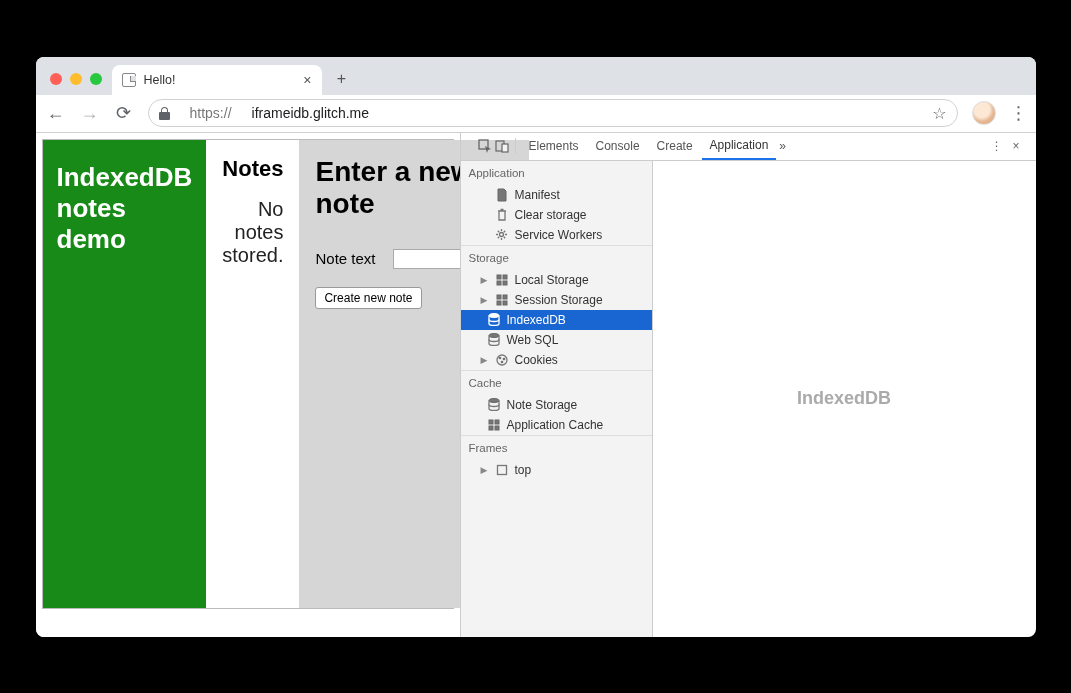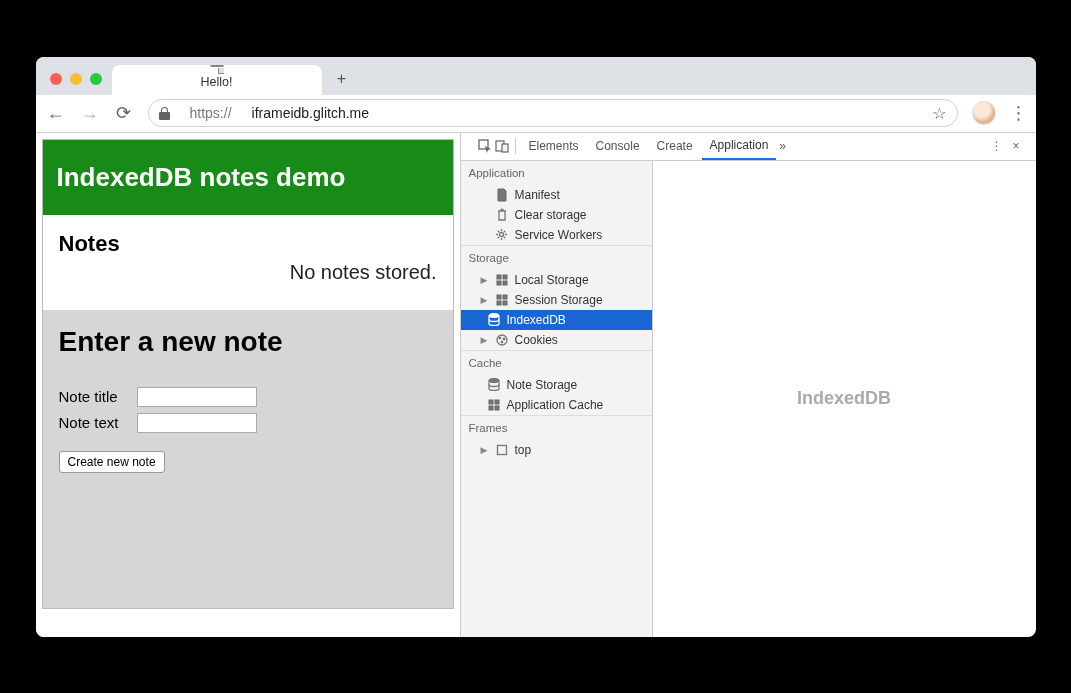--- a/index.html
+++ b/index.html
@@ -45,21 +45,20 @@
     height: 30px;
     background: #fff;
     border-radius: 8px 8px 0 0;
     display: flex;
     align-items: center;
     padding: 0 10px;
     gap: 8px;
     min-width: 210px;
     font-size: 12.5px;
     color: #333;
-    flex-direction: column;
   }
   .tab .favicon { width:14px; height:14px; border:1px solid #888; border-radius:2px; position:relative; }
   .tab .favicon::after { content:""; position:absolute; top:2px; right:-1px; width:5px; height:5px; background:#dee1e6; border-left:1px solid #888; border-bottom:1px solid #888; }
   .tab .close { margin-left:auto; font-size:14px; color:#555; }
   .newtab { width:28px; height:28px; display:flex; align-items:center; justify-content:center; font-size:16px; color:#555; margin-bottom:2px; margin-left:6px; }
   
   .toolbar {
     height: 38px;
     background: #fff;
     border-bottom: 1px solid #d0d0d0;
@@ -93,34 +92,34 @@
   
   .page {
     width: 424px;
     padding: 6px;
     background:#fff;
   }
   .demo {
     border:1px solid #bbb;
     height: 470px;
     display:flex;
-    flex-direction:column;
+    flex-direction:row;
   }
   .demo-header {
     background:#178a17;
     color:#fff;
     padding: 22px 14px;
     font-size:26px;
     font-weight:700;
   }
   .demo-body {
     padding: 16px;
     background:#fff;
   }
-  .demo-body h2 { font-size:22px; font-weight:700; margin-bottom:0; }
+  .demo-body h2 { font-size:22px; font-weight:700; margin-bottom:12px; }
   .demo-body .empty { text-align:right; font-size:20px; color:#222; padding: 4px 0 10px; }
   .demo-form {
     background:#d6d6d6;
     padding: 16px;
     flex:1;
   }
   .demo-form h2 { font-size:28px; font-weight:700; margin-bottom:29px; }
   .frow { display:flex; align-items:center; gap:6px; margin-bottom:6px; font-size:15px; }
   .frow label { width:72px; }
   .frow input { width:120px; height:20px; border:1px solid #aaa; background:#fff; font-size:13px; padding:0 2px; }
@@ -232,24 +231,20 @@
 
     <div class="page">
       <div class="demo">
         <div class="demo-header">IndexedDB notes demo</div>
         <div class="demo-body">
           <h2>Notes</h2>
           <div class="empty">No notes stored.</div>
         </div>
         <div class="demo-form">
           <h2>Enter a new note</h2>
-          <div class="frow">
-            <label>Note title</label>
-            <input type="text" style="">
-          </div>
           <div class="frow">
             <label>Note text</label>
             <input type="text" style="">
           </div>
           <button class="createbtn">Create new note</button>
         </div>
       </div>
     </div>
 
     <div class="devtools">
@@ -338,20 +333,30 @@
           <div class="dt-item sub selected">
             <span class="ico">
                 <svg width="12" height="13" viewBox="0 0 12 13">
                   <ellipse cx="6" cy="2.5" rx="5" ry="2" fill="#fff"></ellipse>
                   <path d="M1 2.5 v8 a5 2 0 0 0 10 0 v-8" fill="none" stroke="#fff" stroke-width="1.3"></path>
                   <path d="M1 6.5 a5 2 0 0 0 10 0" fill="none" stroke="#fff" stroke-width="1.3"></path>
                 </svg>
               </span>
             <span>IndexedDB</span>
           </div>
+          <div class="dt-item sub">
+            <span class="ico">
+                <svg width="12" height="13" viewBox="0 0 12 13">
+                  <ellipse cx="6" cy="2.5" rx="5" ry="2" fill="#777"></ellipse>
+                  <path d="M1 2.5 v8 a5 2 0 0 0 10 0 v-8" fill="none" stroke="#777" stroke-width="1.3"></path>
+                  <path d="M1 6.5 a5 2 0 0 0 10 0" fill="none" stroke="#777" stroke-width="1.3"></path>
+                </svg>
+              </span>
+            <span>Web SQL</span>
+          </div>
           <div class="dt-item">
             <span class="caret">▶</span>
             <span class="ico">
                 <svg width="12" height="12" viewBox="0 0 12 12">
                   <circle cx="6" cy="6" r="5" fill="none" stroke="#777" stroke-width="1.3"></circle>
                   <circle cx="4" cy="4" r="0.9" fill="#777"></circle>
                   <circle cx="8" cy="5" r="0.9" fill="#777"></circle>
                   <circle cx="6" cy="8" r="0.9" fill="#777"></circle>
                 </svg>
               </span>

